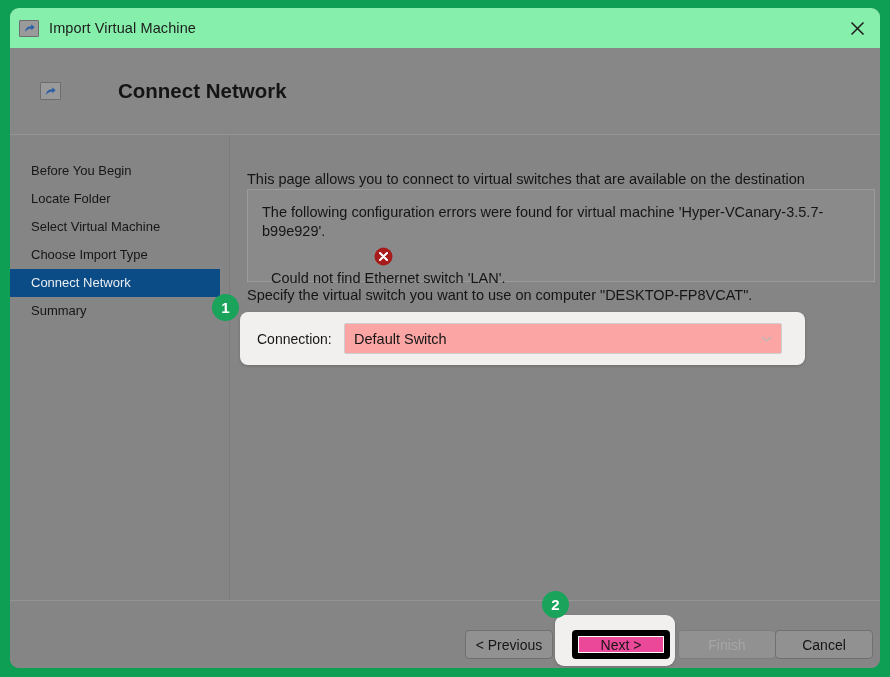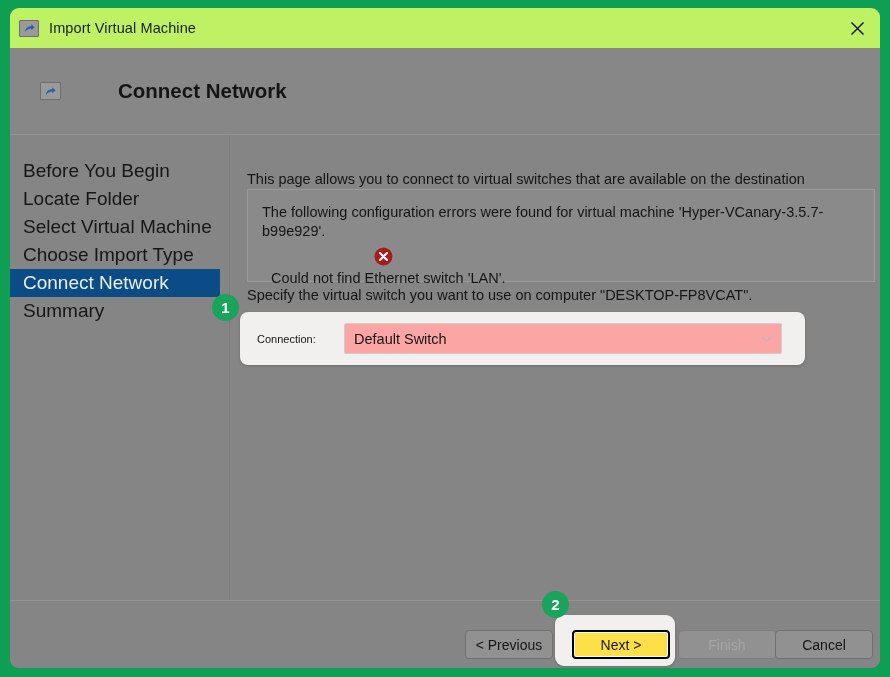--- a/index.html
+++ b/index.html
@@ -32,21 +32,21 @@
     border-radius: 9px;
     overflow: hidden;
   }
 
   
   #titlebar {
     position: absolute;
     left: 0; top: 0;
     width: 870px;
     height: 40px;
-    background: #bef264;
+    background: #86efac;
     display: flex;
     align-items: center;
   }
   #titlebar-icon {
     margin-left: 9px;
     width: 20px; height: 17px;
     border: 1px solid #6e6e6e;
     background: #9a9a9a;
     display: flex;
     align-items: center;
@@ -115,22 +115,22 @@
   #sidebar {
     position: absolute;
     left: 0; top: 0;
     width: 210px;
     height: 465px;
     padding-top: 22px;
   }
   .sidebar-item {
     height: 28px;
     line-height: 28px;
-    padding-left: 13px;
-    font-size: 19px;
+    padding-left: 21px;
+    font-size: 13px;
     color: #161616;
     cursor: pointer;
     white-space: nowrap;
   }
   .sidebar-item.selected {
     background: #0b4c86;
     color: #e9eef3;
   }
 
   #sidebar-divider {
@@ -208,21 +208,21 @@
     position: absolute;
     left: 10px; top: 177px;
     width: 565px;
     height: 53px;
     display: flex;
     align-items: center;
   }
   #connection-label {
     margin-left: 17px;
     width: 87px;
-    font-size: 11px;
+    font-size: 14px;
     color: #161616;
   }
   #connection-select {
     width: 438px;
     height: 31px;
     background: #fca5a5;
     border: 1px solid #cfcfcf;
     border-radius: 2px;
     display: flex;
     align-items: center;
@@ -292,22 +292,22 @@
     color: #151515;
     display: flex;
     align-items: center;
     justify-content: center;
     cursor: pointer;
     font-family: "Liberation Sans", sans-serif;
   }
   #btn-previous { left: 455px; width: 88px; }
   #btn-next {
     left: 562px; width: 98px;
-    background: #fde047;
-    border: 2px solid #000000;
+    background: #ec4899;
+    border: 6px solid #000000;
     box-shadow: 0 0 0 1px #ffffff inset;
     z-index: 10;
   }
   #btn-finish {
     left: 668px; width: 98px;
     color: #a6a6a6;
     border-color: #7d7d7d;
     cursor: default;
   }
   #btn-cancel { left: 765px; width: 98px; }

